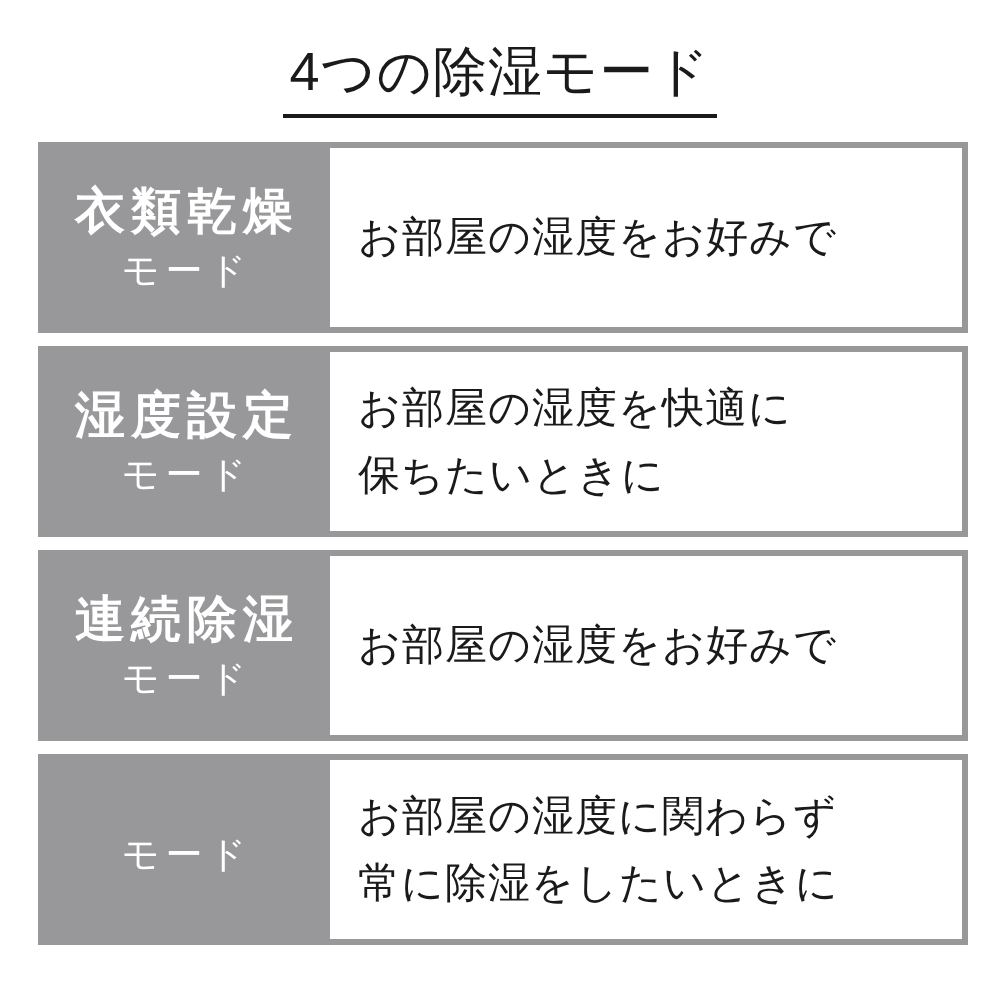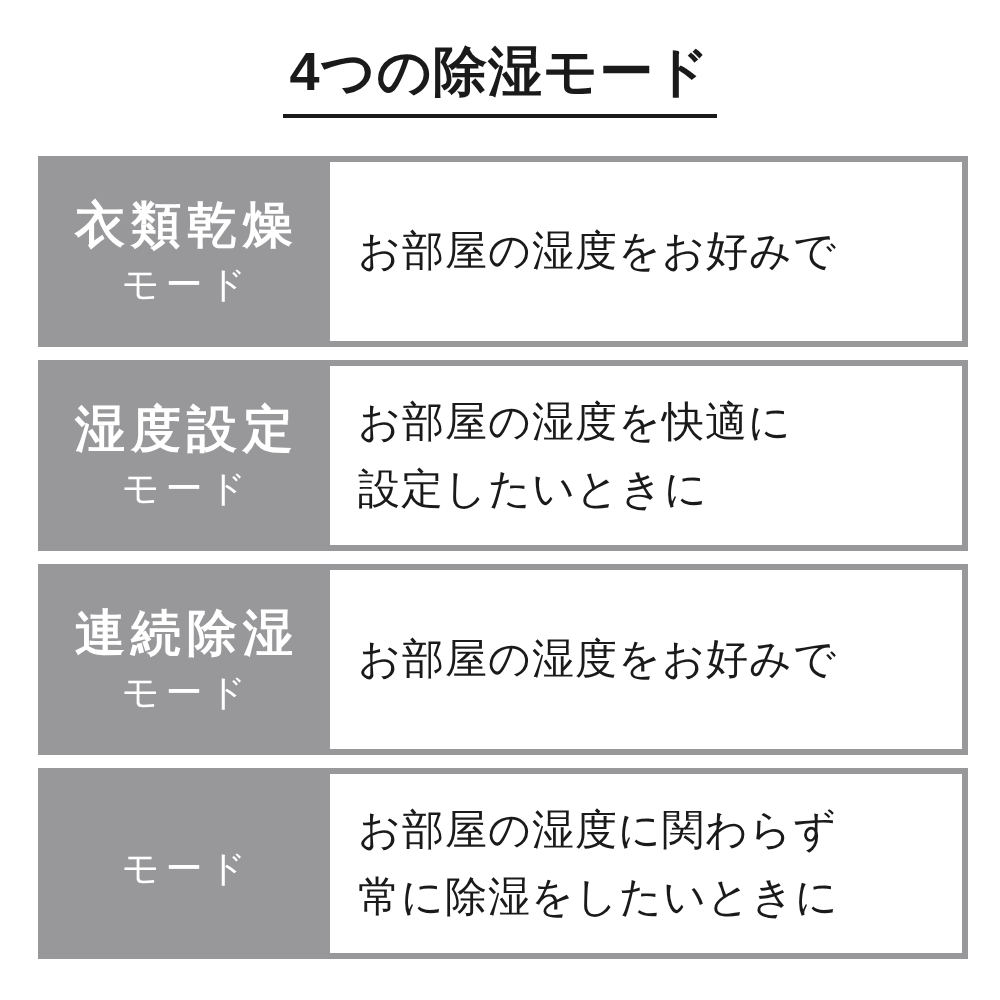--- a/index.html
+++ b/index.html
@@ -17,29 +17,29 @@
   }
   .title-wrap {
     display: flex;
     justify-content: center;
     padding-top: 38px;
   }
   .title {
     margin: 0;
     font-size: 54px;
     line-height: 1.25;
-    font-weight: 700;
+    font-weight: 400;
     color: #1a1a1a;
     letter-spacing: 1px;
     border-bottom: 4px solid #1a1a1a;
     padding: 0 6px 8px 6px;
   }
   .rows {
     position: absolute;
-    top: 156px;
+    top: 142px;
     left: 38px;
     right: 32px;
     display: flex;
     flex-direction: column;
     gap: 13px;
   }
   .row {
     height: 191px;
     background: #98989b;
     display: flex;
@@ -111,21 +111,21 @@
       </div>
     </section>
 
     <section class="row">
       <div class="label">
         <span class="mode-name">湿度設定</span>
         <span class="mode-suffix">モード</span>
       </div>
       <div class="content">
         <span class="desc-line">お部屋の湿度を快適に</span>
-        <span class="desc-line">設定したいときに</span>
+        <span class="desc-line">保ちたいときに</span>
       </div>
     </section>
 
     <section class="row">
       <div class="label">
         <span class="mode-name">連続除湿</span>
         <span class="mode-suffix">モード</span>
       </div>
       <div class="content">
         <span class="desc-line">お部屋の湿度をお好みで</span>

